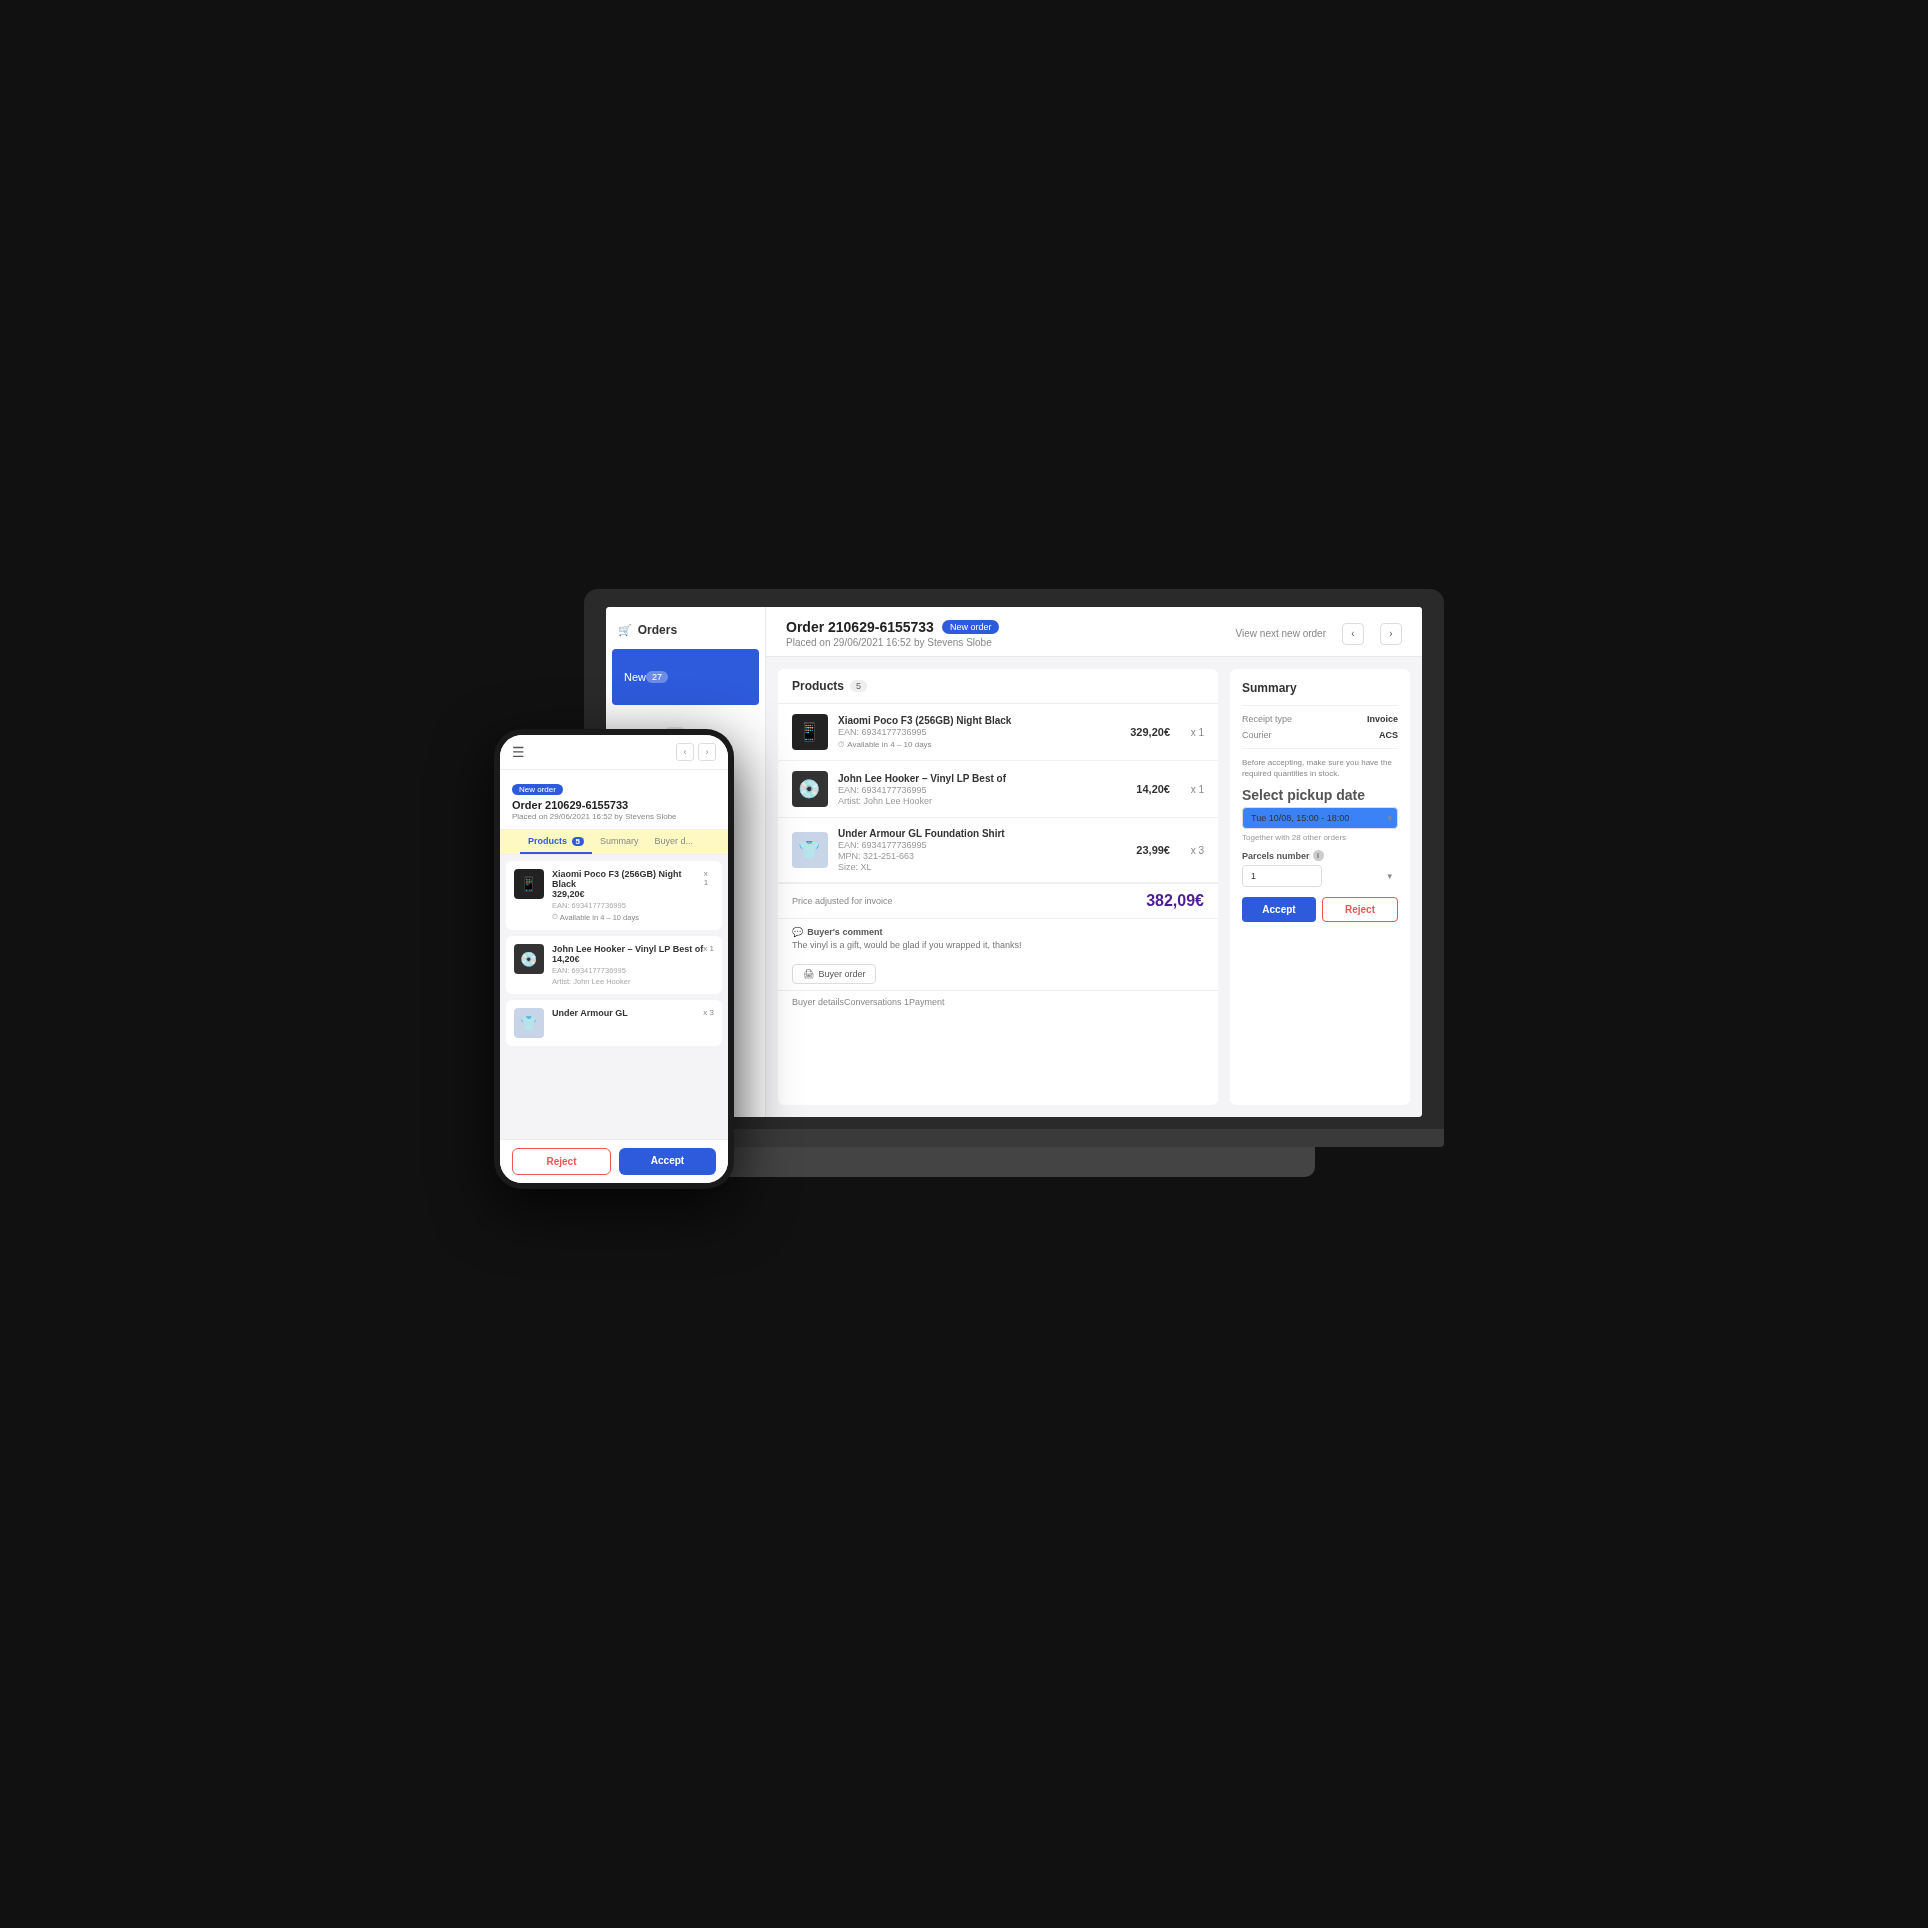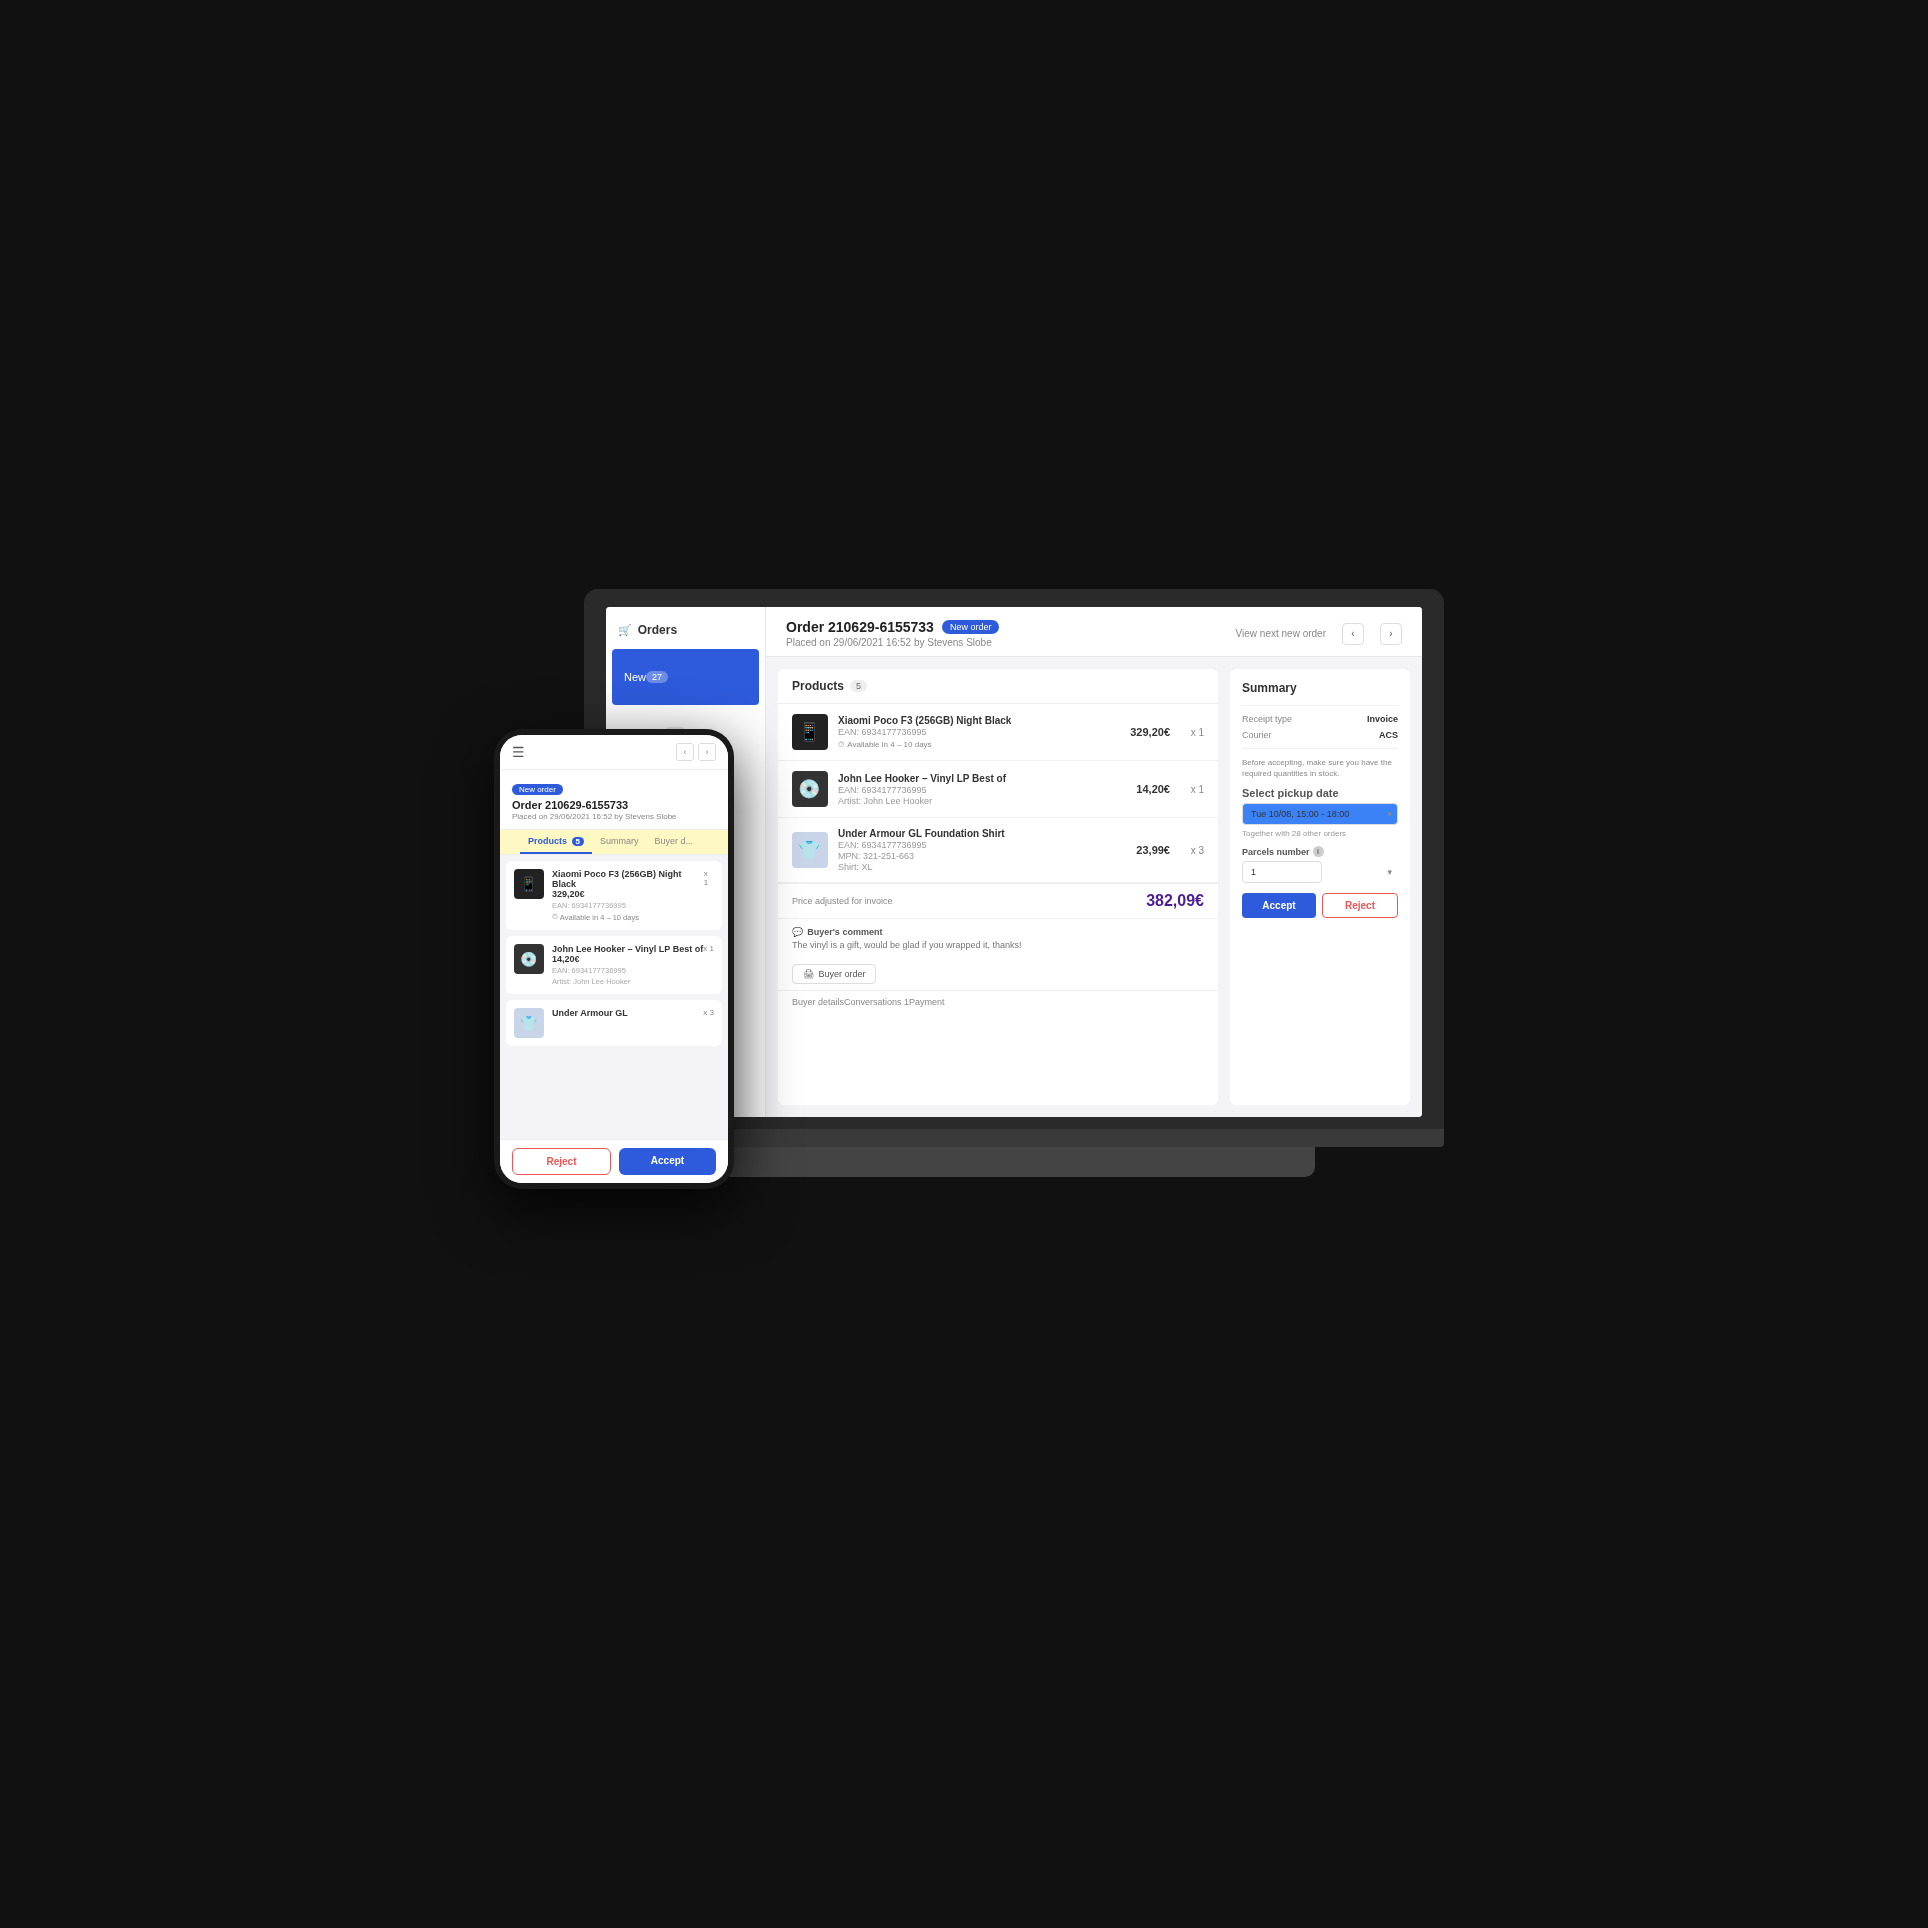--- a/index.html
+++ b/index.html
@@ -342,21 +342,21 @@
       font-weight: 600;
       color: #333;
     }
     .summary-note {
       font-size: 8px;
       color: #888;
       margin: 8px 0;
       line-height: 1.4;
     }
     .select-date-label {
-      font-size: 11px;
+      font-size: 14px;
       font-weight: 600;
       color: #555;
       margin-bottom: 4px;
     }
     .date-select {
       width: 100%;
       border: 1px solid #ddd;
       border-radius: 4px;
       padding: 5px 8px;
       font-size: 9px;
@@ -736,21 +736,21 @@
                 <div class="product-qty">x 1</div>
               </div>
 
               
               <div class="product-item">
                 <div class="product-img shirt">👕</div>
                 <div class="product-info">
                   <div class="product-name">Under Armour GL Foundation Shirt</div>
                   <div class="product-ean">EAN: 6934177736995</div>
                   <div class="product-ean">MPN: 321-251-663</div>
-                  <div class="product-ean">Shirt: XL</div>
+                  <div class="product-ean">Size: XL</div>
                 </div>
                 <div class="product-price">23,99€</div>
                 <div class="product-qty">x 3</div>
               </div>
 
               
               <div class="price-adjusted-row">
                 <span class="price-adj-label">Price adjusted for invoice</span>
                 <span class="price-total">382,09€</span>
               </div>

